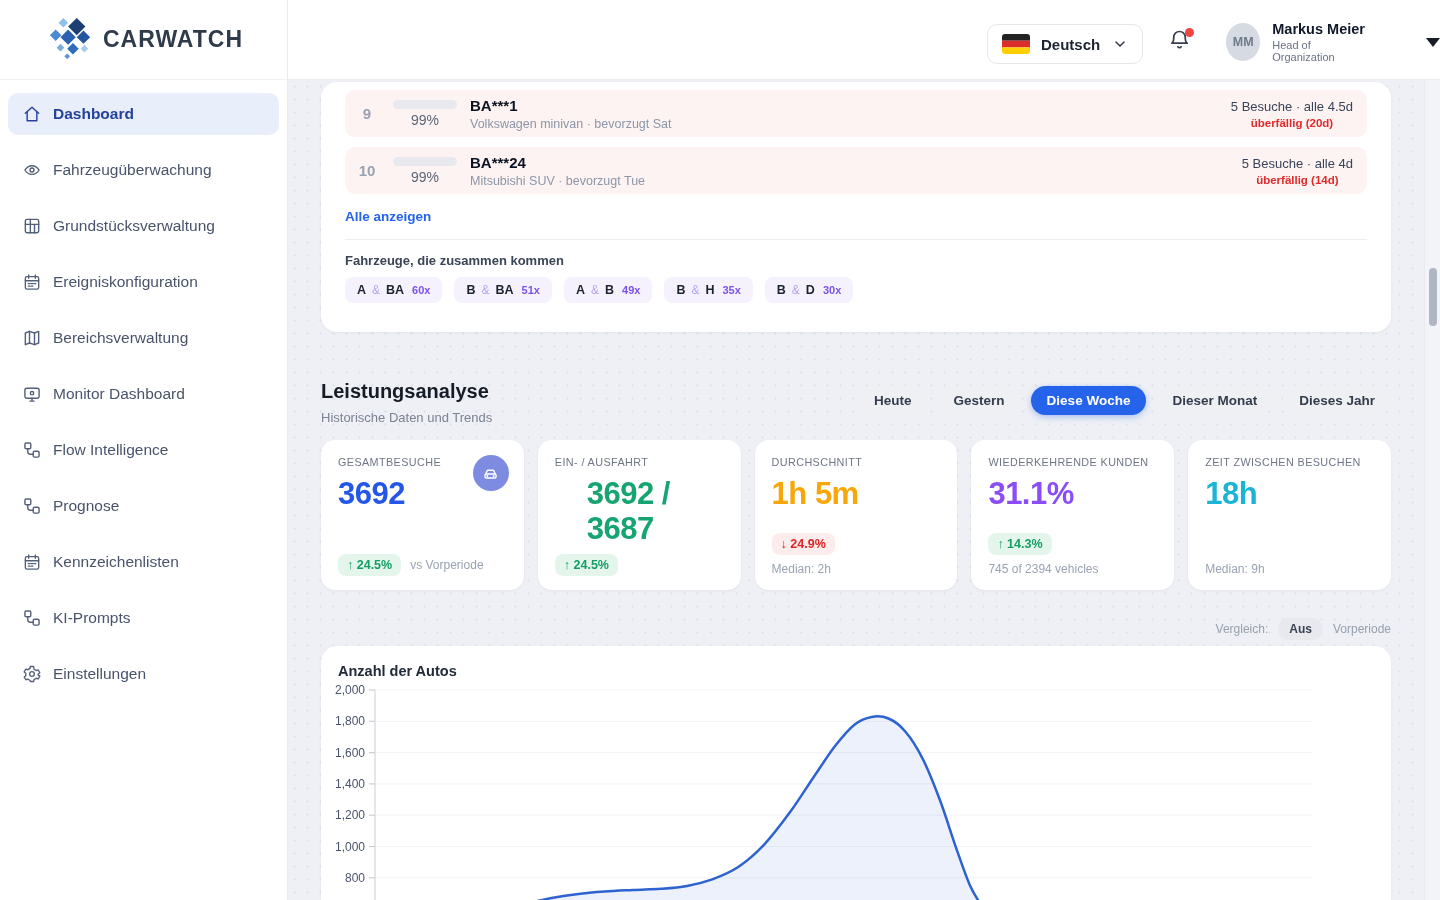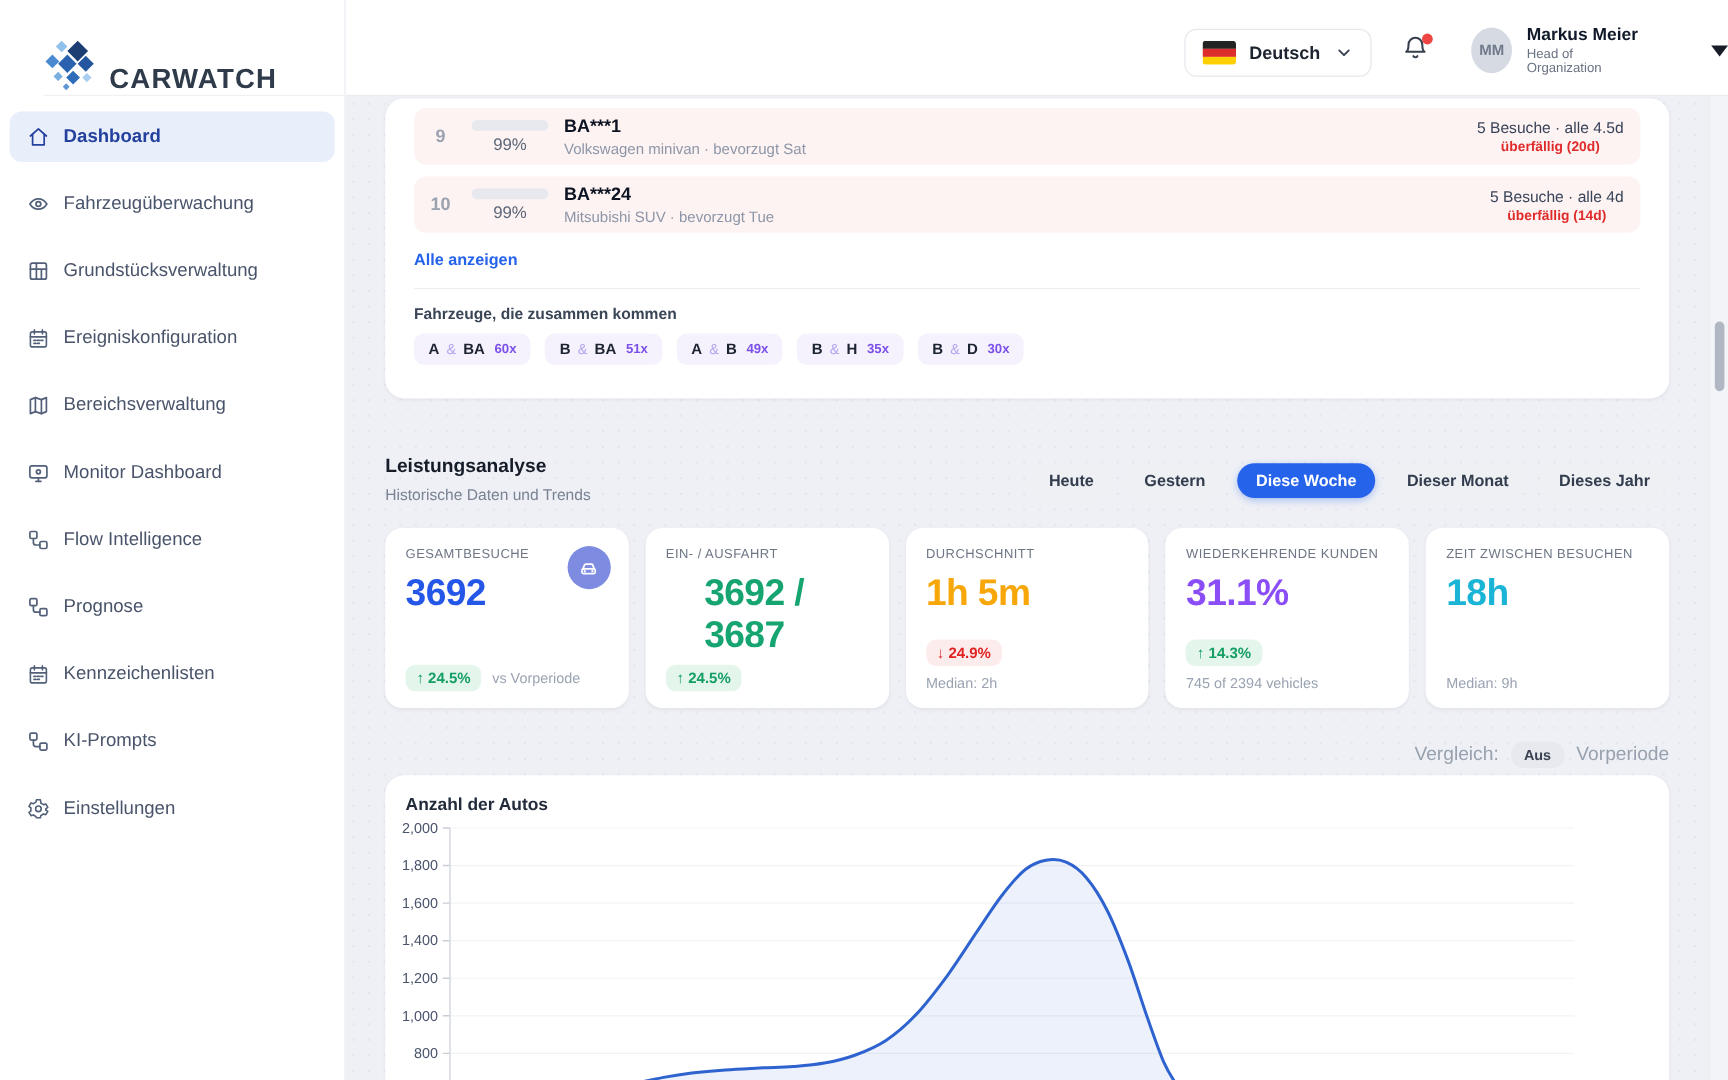--- a/index.html
+++ b/index.html
@@ -2,22 +2,22 @@
 <html><head>
 <meta charset="utf-8">
 <style>
   * { margin:0; padding:0; box-sizing:border-box; }
   html,body { width:1440px; height:900px; overflow:hidden;
     font-family:"Liberation Sans","DejaVu Sans",sans-serif; background:#eef0f5; color:#1f2733; }
 
   
   .sidebar { position:absolute; left:0; top:0; width:288px; height:900px; background:#fff;
     border-right:1px solid #e9ebf0; z-index:4; }
-  .logo-area { height:80px; display:flex; align-items:flex-end; gap:9px;
-    border-bottom:1px solid #eef0f3;margin-left:36px; }
+  .logo-area { height:80px; display:flex; align-items:center; padding-left:48px; gap:9px;
+    border-bottom:1px solid #eef0f3; }
   .logo-mark { width:46px; height:46px; flex:0 0 auto; }
   .logo-text { font-size:23px; font-weight:800; letter-spacing:1px; color:#2f3b4a; }
   nav { padding:13px 8px 0; }
   .nav-item { height:42px; border-radius:10px; display:flex; align-items:center; gap:11px;
     padding:0 12px 0 14px; margin-bottom:14px; color:#49546b; font-size:15.5px; cursor:pointer; }
   .nav-item .nav-icon { width:20px; height:20px; flex:0 0 auto; color:#53607a; }
   .nav-item .nav-icon svg { width:20px; height:20px; display:block; }
   .nav-item.active { background:#e9eefb; color:#24419e; font-weight:700; }
   .nav-item.active .nav-icon { color:#24419e; }
 
@@ -68,21 +68,21 @@
   .together-title { font-size:13px; font-weight:700; color:#3a4556; }
   .pairs { display:flex; gap:12px; margin-top:9px; }
   .pair-chip { display:inline-flex; align-items:center; gap:6px; background:#f5f1fd; border-radius:8px;
     height:26px; padding:0 12px; cursor:pointer; }
   .pair-l,.pair-r { font-size:12.5px; font-weight:800; color:#1c2330; }
   .pair-amp { font-size:12px; color:#b4a3ef; }
   .pair-count { font-size:11px; font-weight:800; color:#7b51ea; margin-left:2px; }
 
   
   .analysis-head { position:absolute; left:33px; top:300px; }
-  .analysis-title { font-size:16px; font-weight:800; color:#151c28; }
+  .analysis-title { font-size:20px; font-weight:800; color:#151c28; }
   .analysis-sub { font-size:13px; color:#7a8293; margin-top:7px; }
   .tabs { position:absolute; top:306px; right:33px; display:flex; gap:10px; }
   .tab { height:29px; border:none; border-radius:999px; padding:0 16px; font-size:13.5px; font-weight:700;
     background:#eef0f4; color:#333d4e; cursor:pointer; font-family:inherit; }
   .tab.active { background:#2563eb; color:#fff; box-shadow:0 2px 6px rgba(37,99,235,.35); }
 
   
   .stat-grid { position:absolute; left:33px; top:360px; width:1070px; height:150px;
     display:grid; grid-template-columns:repeat(5,1fr); gap:14px; }
   .stat-card { position:relative; background:#fff; border-radius:14px; box-shadow:0 1px 3px rgba(20,24,40,.05);
@@ -96,21 +96,21 @@
   .stat-spacer { flex:1; }
   .stat-bottom { display:flex; align-items:center; }
   .delta-pill { display:inline-block; border-radius:8px; padding:4px 9px; font-size:12.5px; font-weight:800; }
   .delta-pill.up { background:#e4f6ec; color:#149e63; }
   .delta-pill.down { background:#fdecec; color:#e02424; }
   .delta-note { margin-left:9px; font-size:12px; color:#9aa3b2; }
   .stat-foot { margin-top:7px; font-size:12px; color:#9aa3b2; }
 
   
   .compare-row { position:absolute; top:538px; right:33px; display:flex; align-items:center; gap:10px; }
-  .compare-label,.compare-opt { font-size:16px; color:#98a1ae;text-align:center; }
+  .compare-label,.compare-opt { font-size:12px; color:#98a1ae;text-align:center; }
   .compare-toggle { background:#e7e9ef; border:none; border-radius:999px; padding:4px 11px;
     font-size:12px; font-weight:700; color:#3a4252; cursor:pointer; font-family:inherit; }
 
   
   .chart-card { position:absolute; left:33px; top:566px; width:1070px; height:430px; padding:17px; }
   .chart-title { font-size:14.5px; font-weight:800; color:#212b3a; }
   #chart-svg { position:absolute; left:17px; top:36px; overflow:visible; }
   .tick-label { font-size:12px; fill:#49536b; font-family:"Liberation Sans","DejaVu Sans",sans-serif; }
 
   

